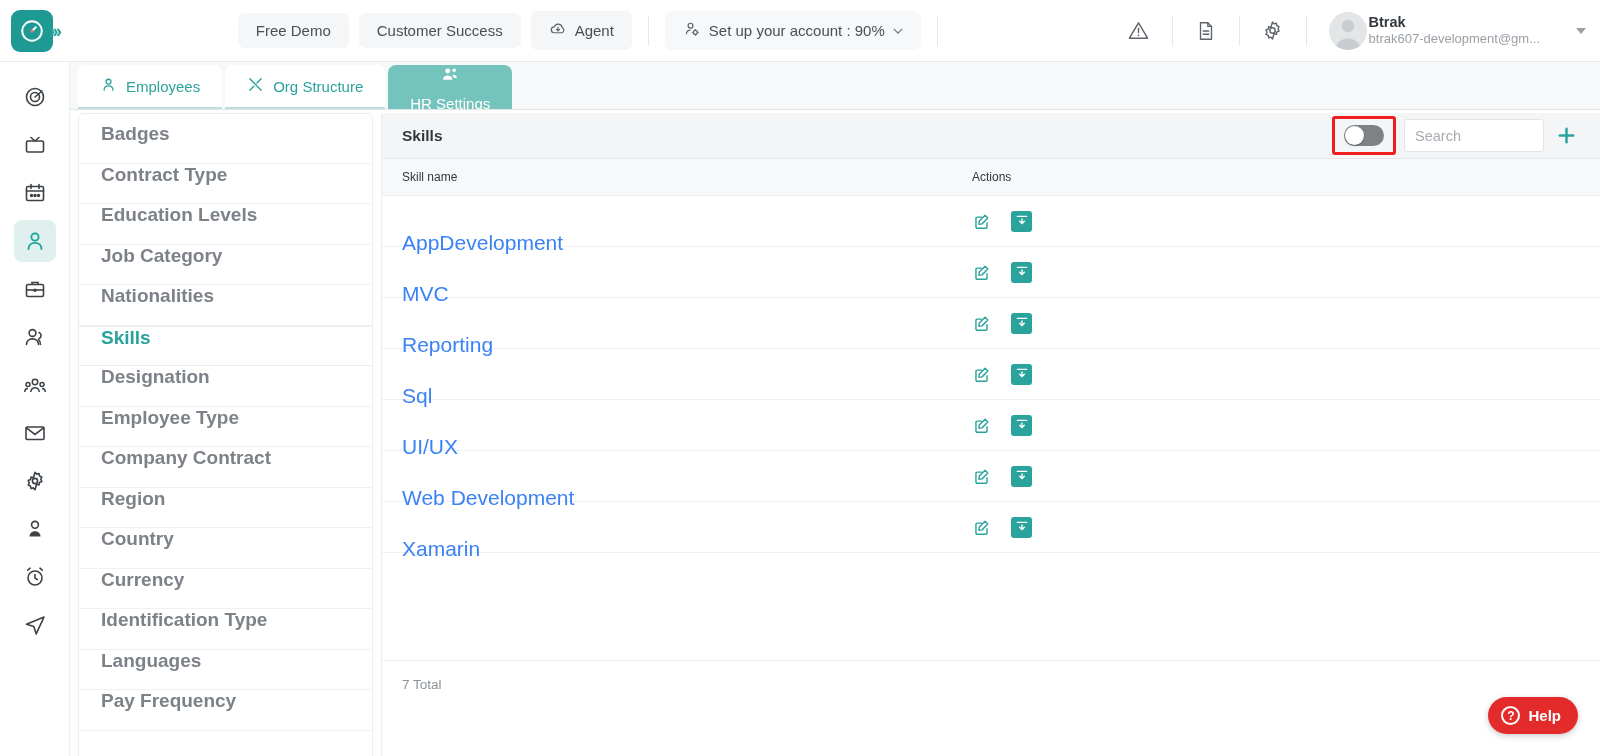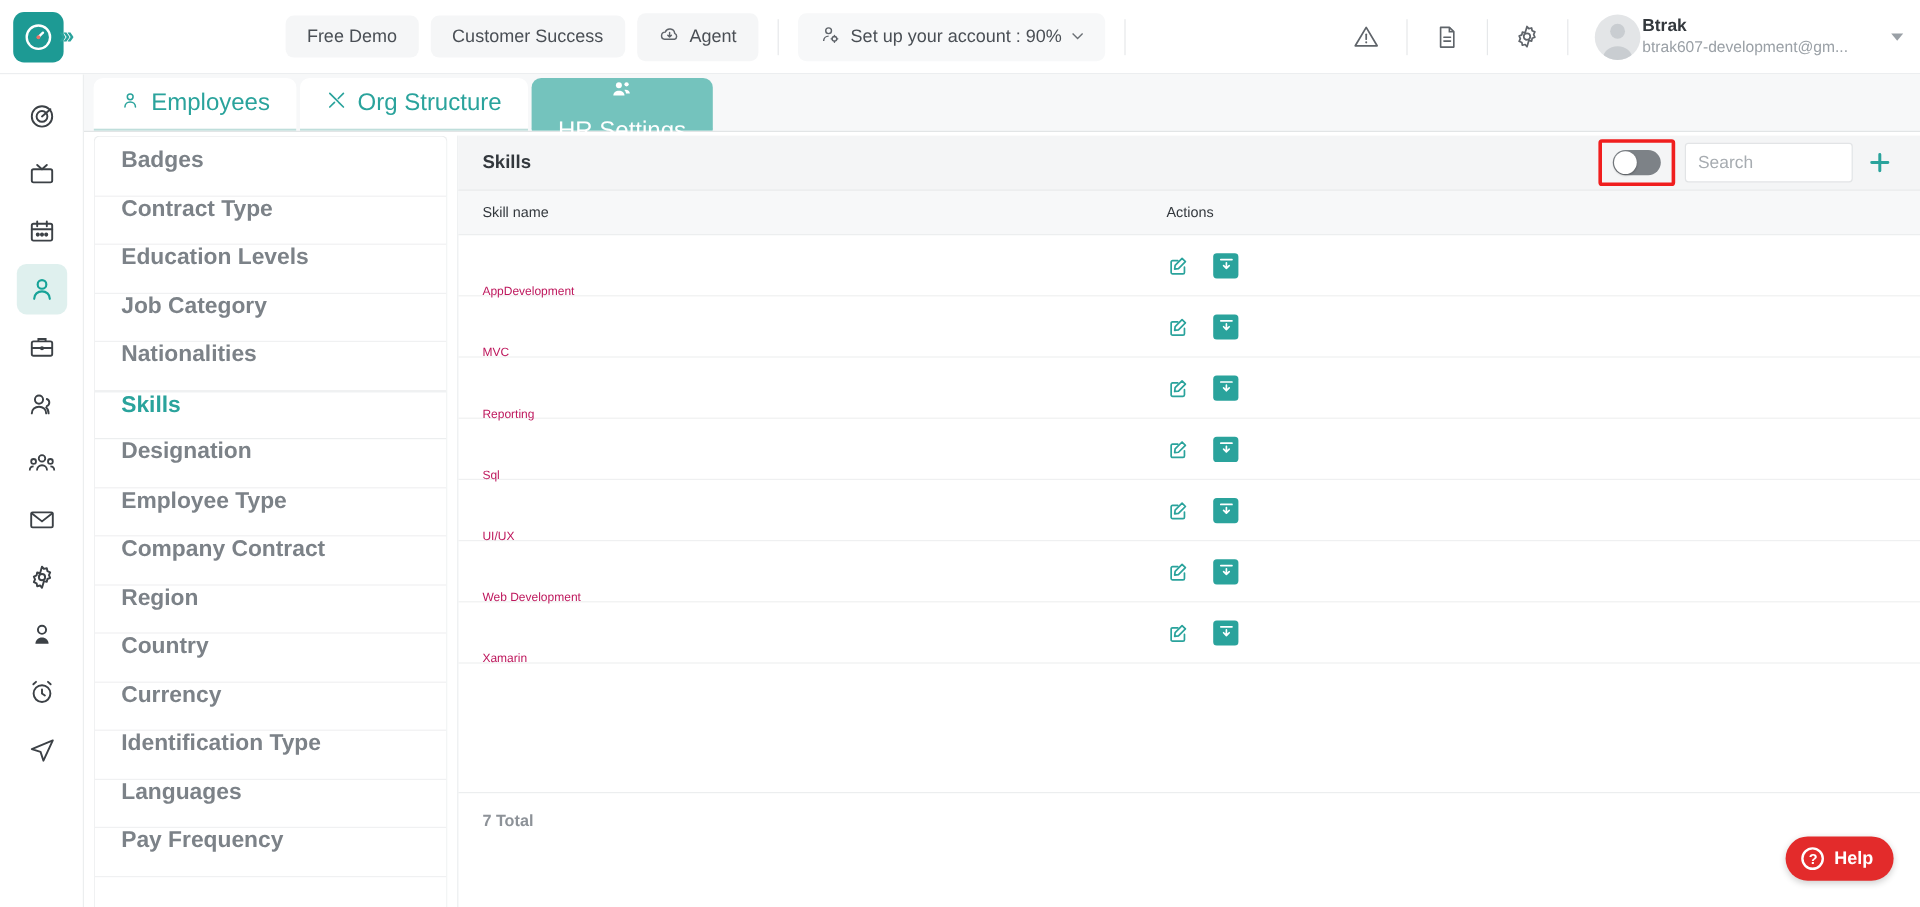--- a/index.html
+++ b/index.html
@@ -68,21 +68,21 @@
   .rail-item.active { background:#dff0ee; color:#17a398; }
 
   
   .tabs {
     position:absolute; top:62px; left:70px; right:0; height:48px;
     background:#f7f8f9; border-bottom:1px solid #e2e5e6;
     display:flex; align-items:flex-end; padding-left:8px;
   }
   .tab {
     height:44px; padding:0 22px; display:flex; align-items:center; gap:9px;
-    font-size:20px; color:#2aa39c; background:#fff;
+    font-size:15px; color:#2aa39c; background:#fff;
     border-radius:8px 8px 0 0; margin-right:3px; cursor:pointer;
     border-bottom:2px solid #bfdedb;
   }
   .tab.active { background:#74c3bd; color:#ffffff; border-bottom:2px solid #74c3bd;flex-direction:column; }
 
   
   .settings-panel {
     position:absolute; top:113px; left:78px; width:295px; bottom:0;
     background:#ffffff; border:1px solid #eceeef; border-bottom:none;
     border-radius:5px 5px 0 0; overflow:hidden;
@@ -138,34 +138,34 @@
     display:flex; align-items:center;
   }
   .th { font-size:12px; font-weight:400; color:#33383d; }
   .col-name { padding-left:20px; width:590px; }
   .col-actions { width:200px; }
 
   .trow {
     height:51px; display:flex; align-items:center;
     border-bottom:1px solid #eff0f1;
   }
-  .td-name { padding-left:20px; width:590px; font-size:10px; color:#be185d;margin-top:44px; }
+  .td-name { padding-left:20px; width:590px; font-size:21px; color:#3b82f6;margin-top:44px; }
   .td-actions { width:200px; display:flex; align-items:center; gap:20px; }
   .act-edit { color:#2aa39c; cursor:pointer; display:flex; }
   .act-arch {
     width:21px; height:21px; border-radius:3px; background:#2aa39c;
     display:flex; align-items:center; justify-content:center; cursor:pointer;
   }
 
   .table-foot {
     position:absolute; left:0; right:0; bottom:0; height:96px;
     border-top:1px solid #eceeef;
     padding:14px 0 0 20px;
   }
-  .total-text { font-size:13.5px; color:#8d9298;font-weight:bold; }
+  .total-text { font-size:13.5px; color:#8d9298; }
 
   .help-btn {
     position:absolute; right:22px; bottom:22px;
     background:#e32b2b; color:#fff; border-radius:19px;
     height:37px; padding:0 17px 0 13px;
     display:flex; align-items:center; gap:8px;
     font-size:15px; font-weight:700; cursor:pointer;
     box-shadow:0 2px 6px rgba(0,0,0,.2);
   }
   .help-circle {

